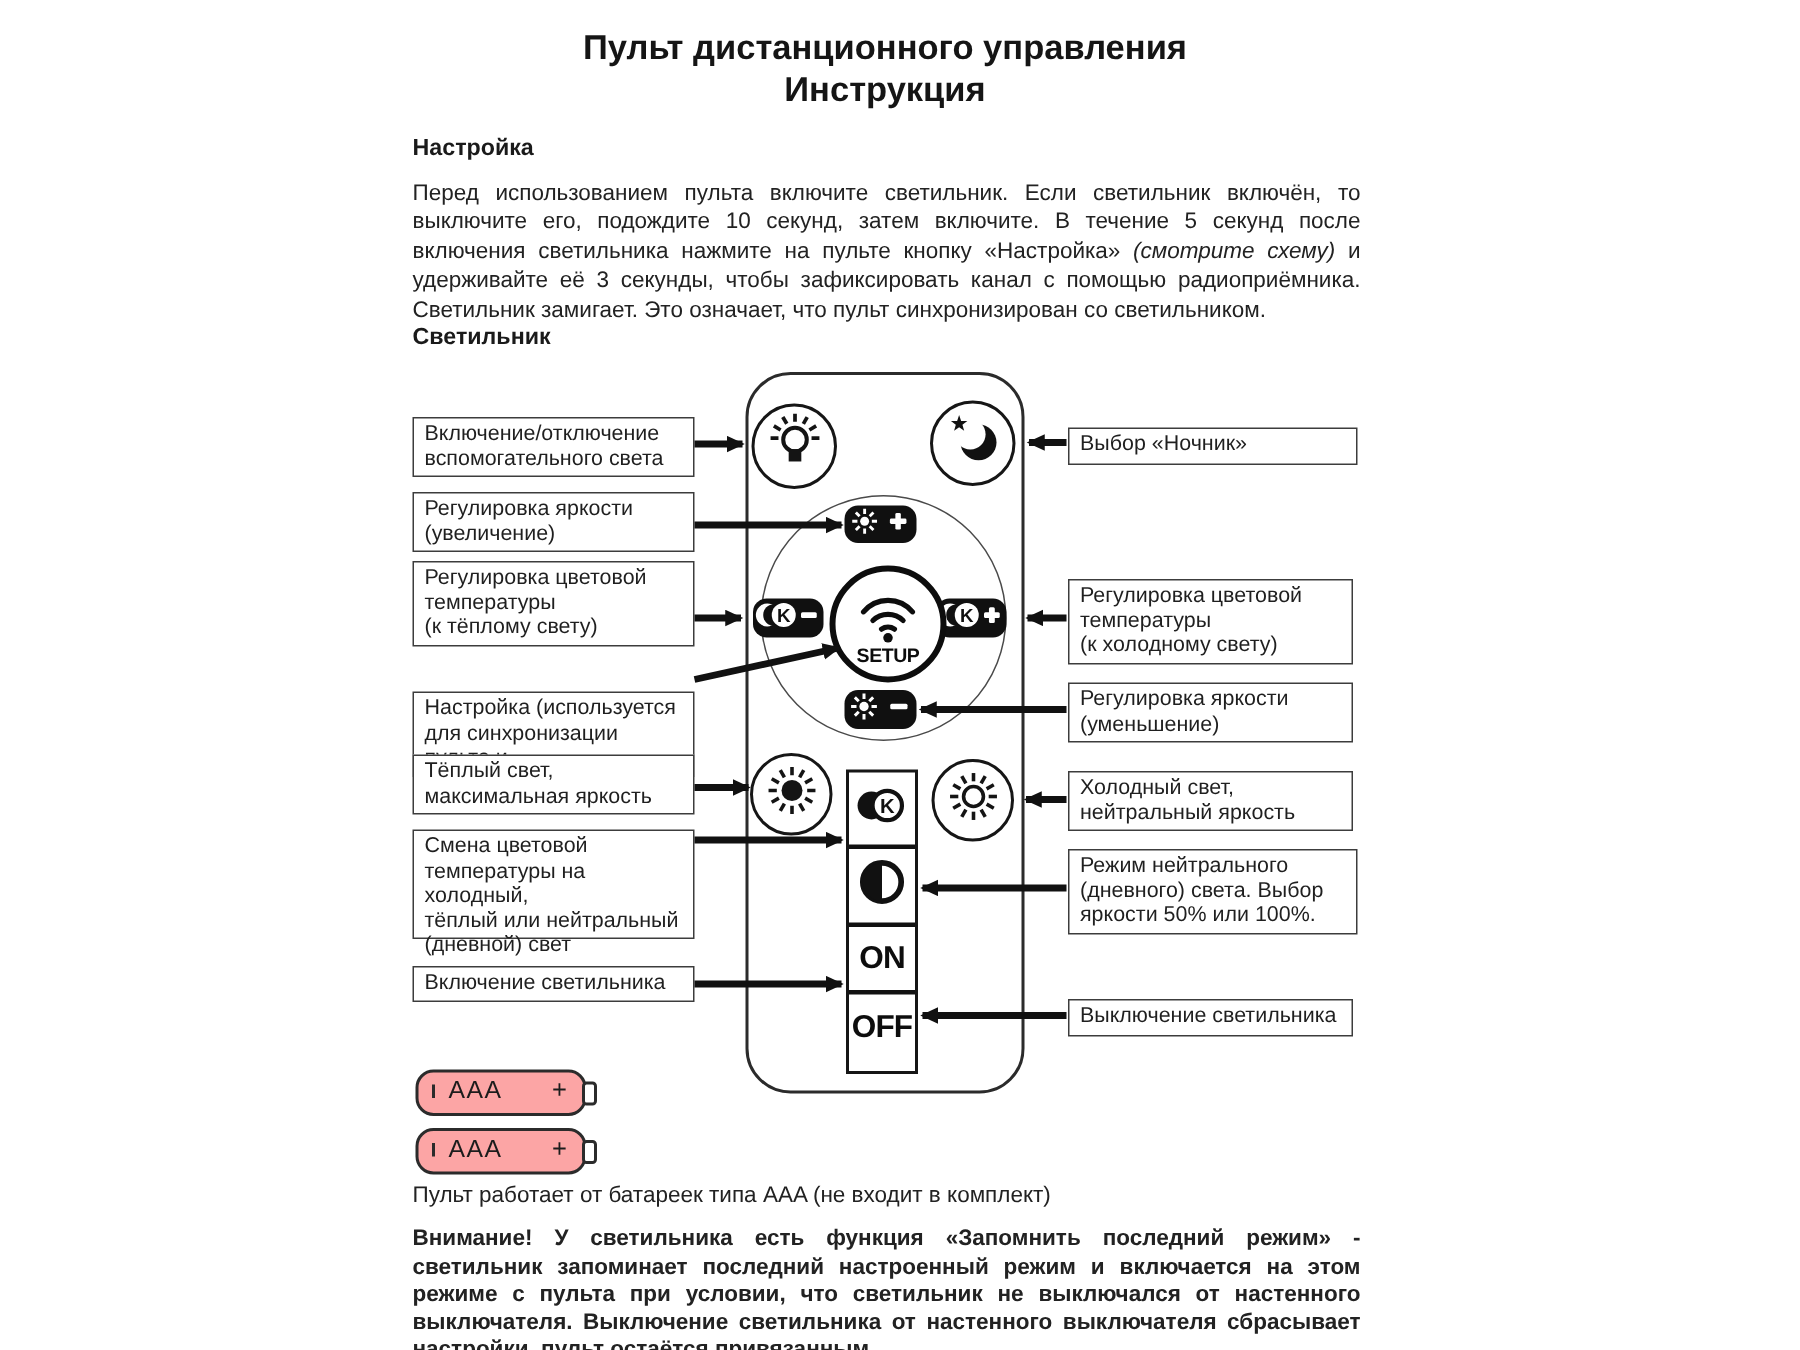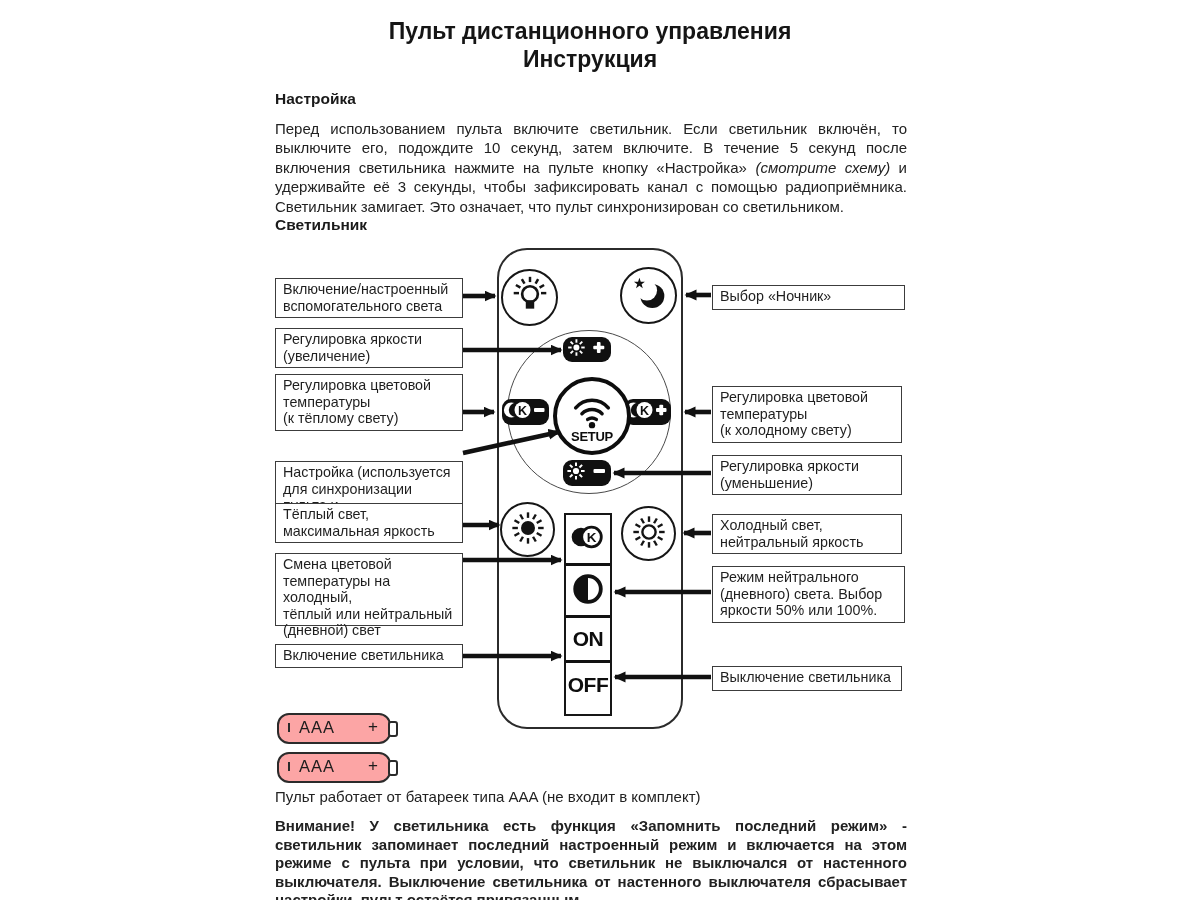--- a/index.html
+++ b/index.html
@@ -42,21 +42,21 @@
   <div>Инструкция</div>
 </div>
 
 <div class="abs h2" style="left:275px;top:90px;">Настройка</div>
 <div class="abs para" style="left:275px;top:119px;width:632px;"><span>Перед использованием пульта включите светильник. Если светильник включён, то выключите его, подождите 10 секунд, затем включите. В течение 5 секунд после включения светильника нажмите на пульте кнопку «Настройка» </span><i>(смотрите схему)</i><span> и удерживайте её 3 секунды, чтобы зафиксировать канал с помощью радиоприёмника. Светильник замигает. Это означает, что пульт синхронизирован со светильником.</span></div>
 
 <div class="abs h2" style="left:275px;top:216px;">Светильник</div>
 
 <div class="abs" style="left:0;top:0;width:1200px;height:900px;">
 
-  <div class="callout" style="left:275px;top:278px;width:188px;height:40px;">Включение/настроенный
+  <div class="callout" style="left:275px;top:278px;width:188px;height:40px;">Включение/отключение
 вспомогательного света</div>
   <div class="callout" style="left:275px;top:328px;width:188px;height:40px;">Регулировка яркости
 (увеличение)</div>
   <div class="callout" style="left:275px;top:374px;width:188px;height:57px;">Регулировка цветовой
 температуры
 (к тёплому свету)</div>
   <div class="callout" style="left:275px;top:437px;width:188px;height:57px;margin-top:24px;">Настройка (используется
 для синхронизации пульта и
 светильника)</div>
   <div class="callout" style="left:275px;top:503px;width:188px;height:40px;">Тёплый свет,

